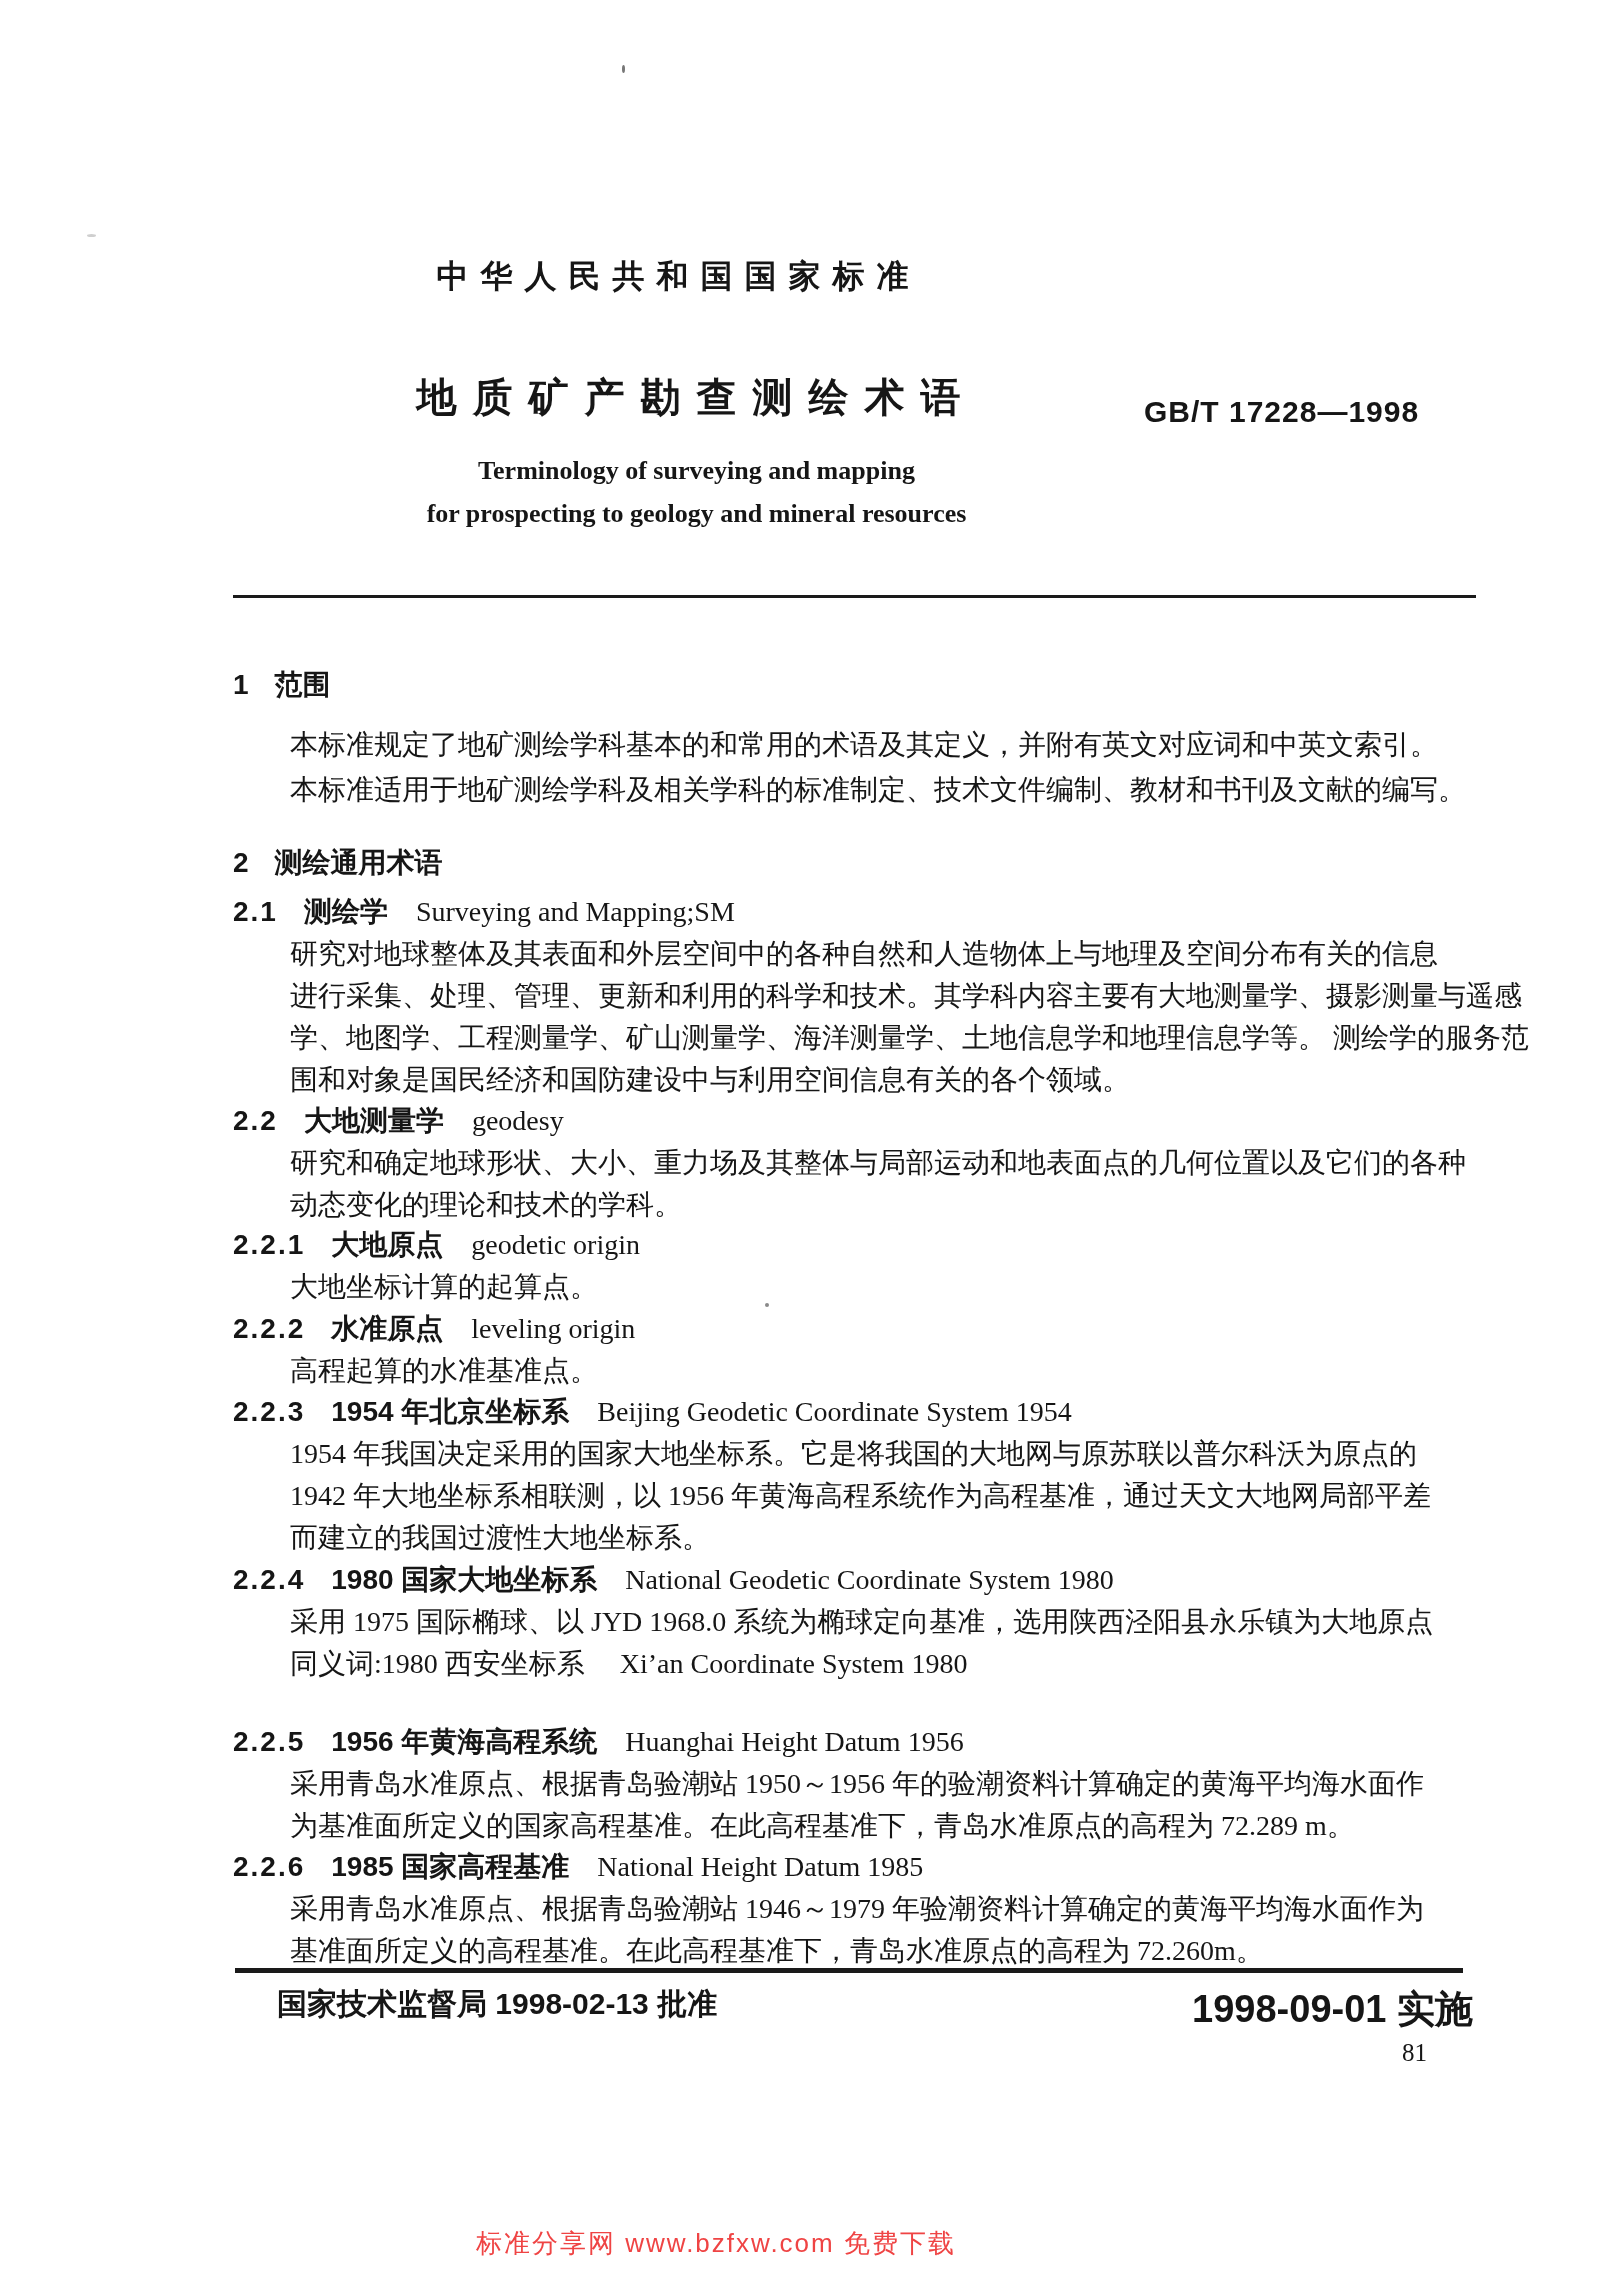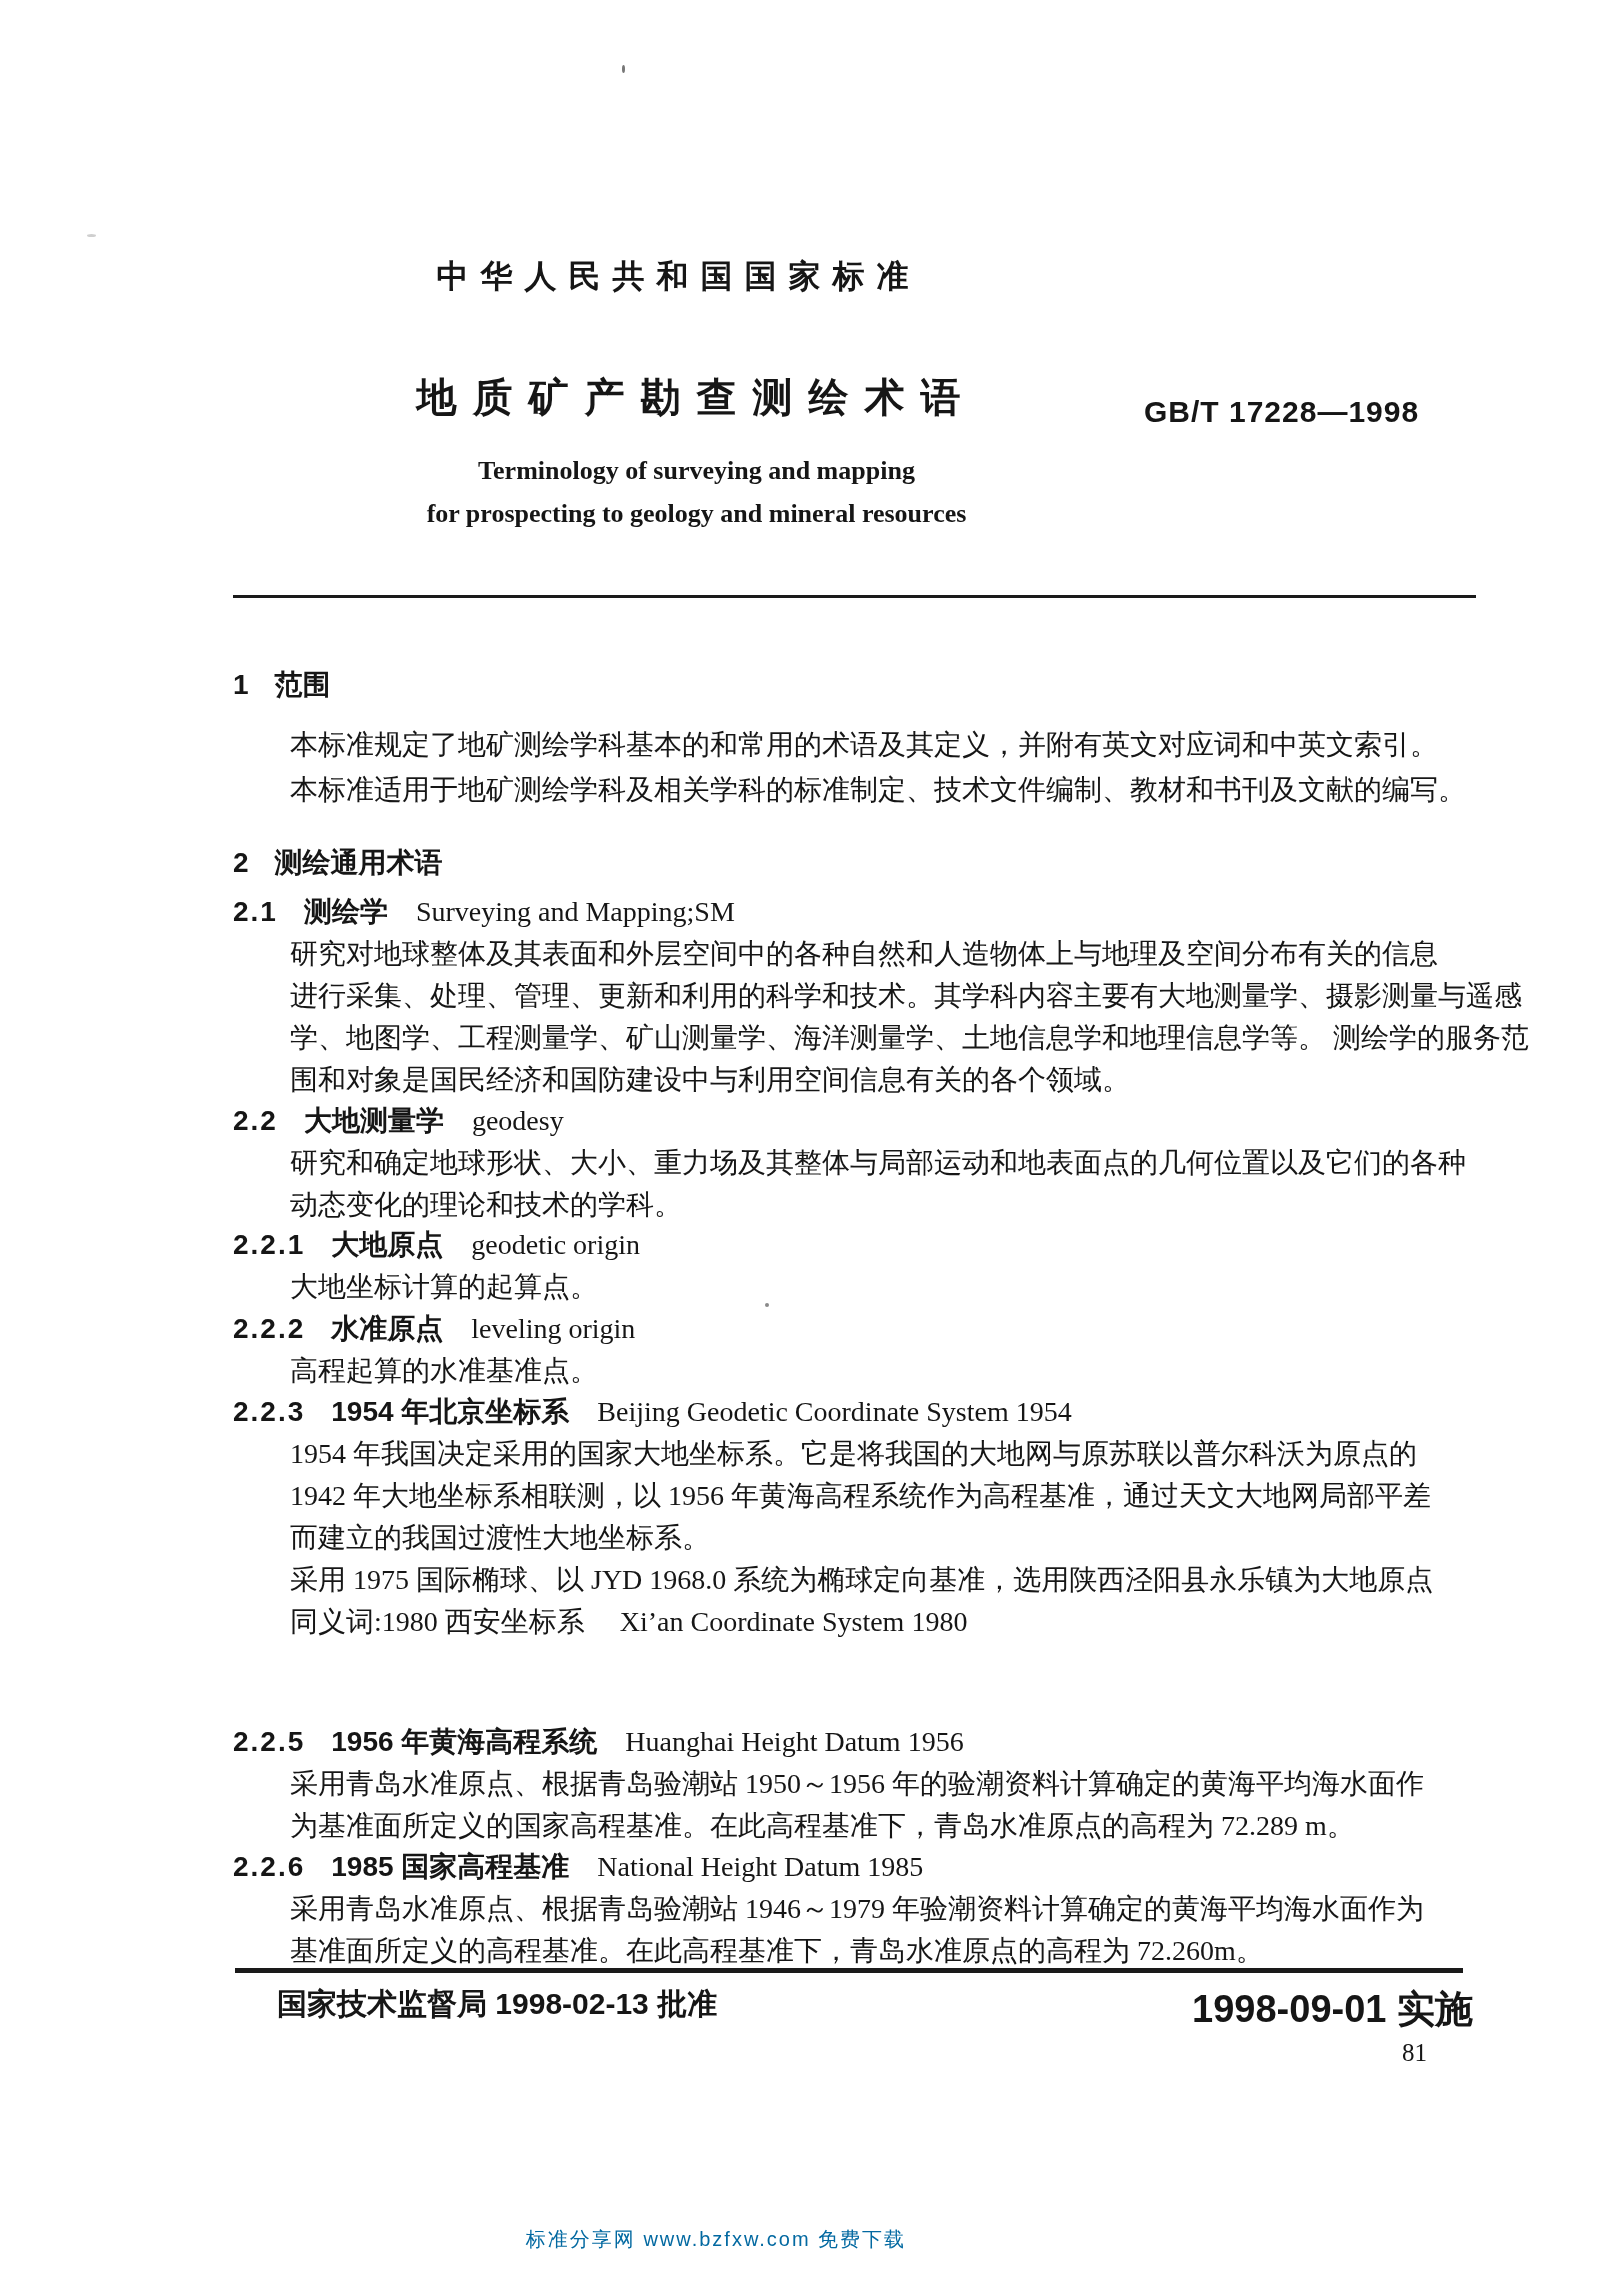--- a/index.html
+++ b/index.html
@@ -79,21 +79,21 @@
     font-weight:bold;font-size:38px;white-space:nowrap;
   }
   .page-no{
     left:1402px;top:2039px;
     font-size:25px;font-family:"Liberation Serif", serif;
   }
   .watermark{
     left:0;top:2226px;width:1432px;
     text-align:center;
     font-family:"Liberation Sans", sans-serif;
-    font-size:20px;color:#0369a1;letter-spacing:2px;
+    font-size:26px;color:#ef4444;letter-spacing:2px;
     white-space:nowrap;
   }
   
   .speck{background:#888;border-radius:50%;}
   .speck-a{left:622px;top:65px;width:3px;height:8px;background:#777;}
   .speck-b{left:87px;top:234px;width:9px;height:3px;background:#cfcfcf;}
   .speck-c{left:765px;top:1303px;width:4px;height:4px;background:#8a8a8a;}
 </style>
 </head>
 <body>
@@ -164,20 +164,23 @@
     <span class="tno">2.2.3</span><span class="tcn">1954 年北京坐标系</span><span class="ten">Beijing Geodetic Coordinate System 1954</span>
   </div>
   <div class="tdef">
     <div class="dline">1954 年我国决定采用的国家大地坐标系。它是将我国的大地网与原苏联以普尔科沃为原点的</div>
     <div class="dline">1942 年大地坐标系相联测，以 1956 年黄海高程系统作为高程基准，通过天文大地网局部平差</div>
     <div class="dline">而建立的我国过渡性大地坐标系。</div>
   </div>
 </div>
 
 <div class="abs term" style="top:1559px">
+  <div class="term-head">
+    <span class="tno">2.2.4</span><span class="tcn">1980 国家大地坐标系</span><span class="ten">National Geodetic Coordinate System 1980</span>
+  </div>
   <div class="tdef">
     <div class="dline">采用 1975 国际椭球、以 JYD 1968.0 系统为椭球定向基准，选用陕西泾阳县永乐镇为大地原点</div>
     <div class="dline">同义词:1980 西安坐标系　 Xi’an Coordinate System 1980</div>
   </div>
 </div>
 
 <div class="abs term" style="top:1721px">
   <div class="term-head">
     <span class="tno">2.2.5</span><span class="tcn">1956 年黄海高程系统</span><span class="ten">Huanghai Height Datum 1956</span>
   </div>

